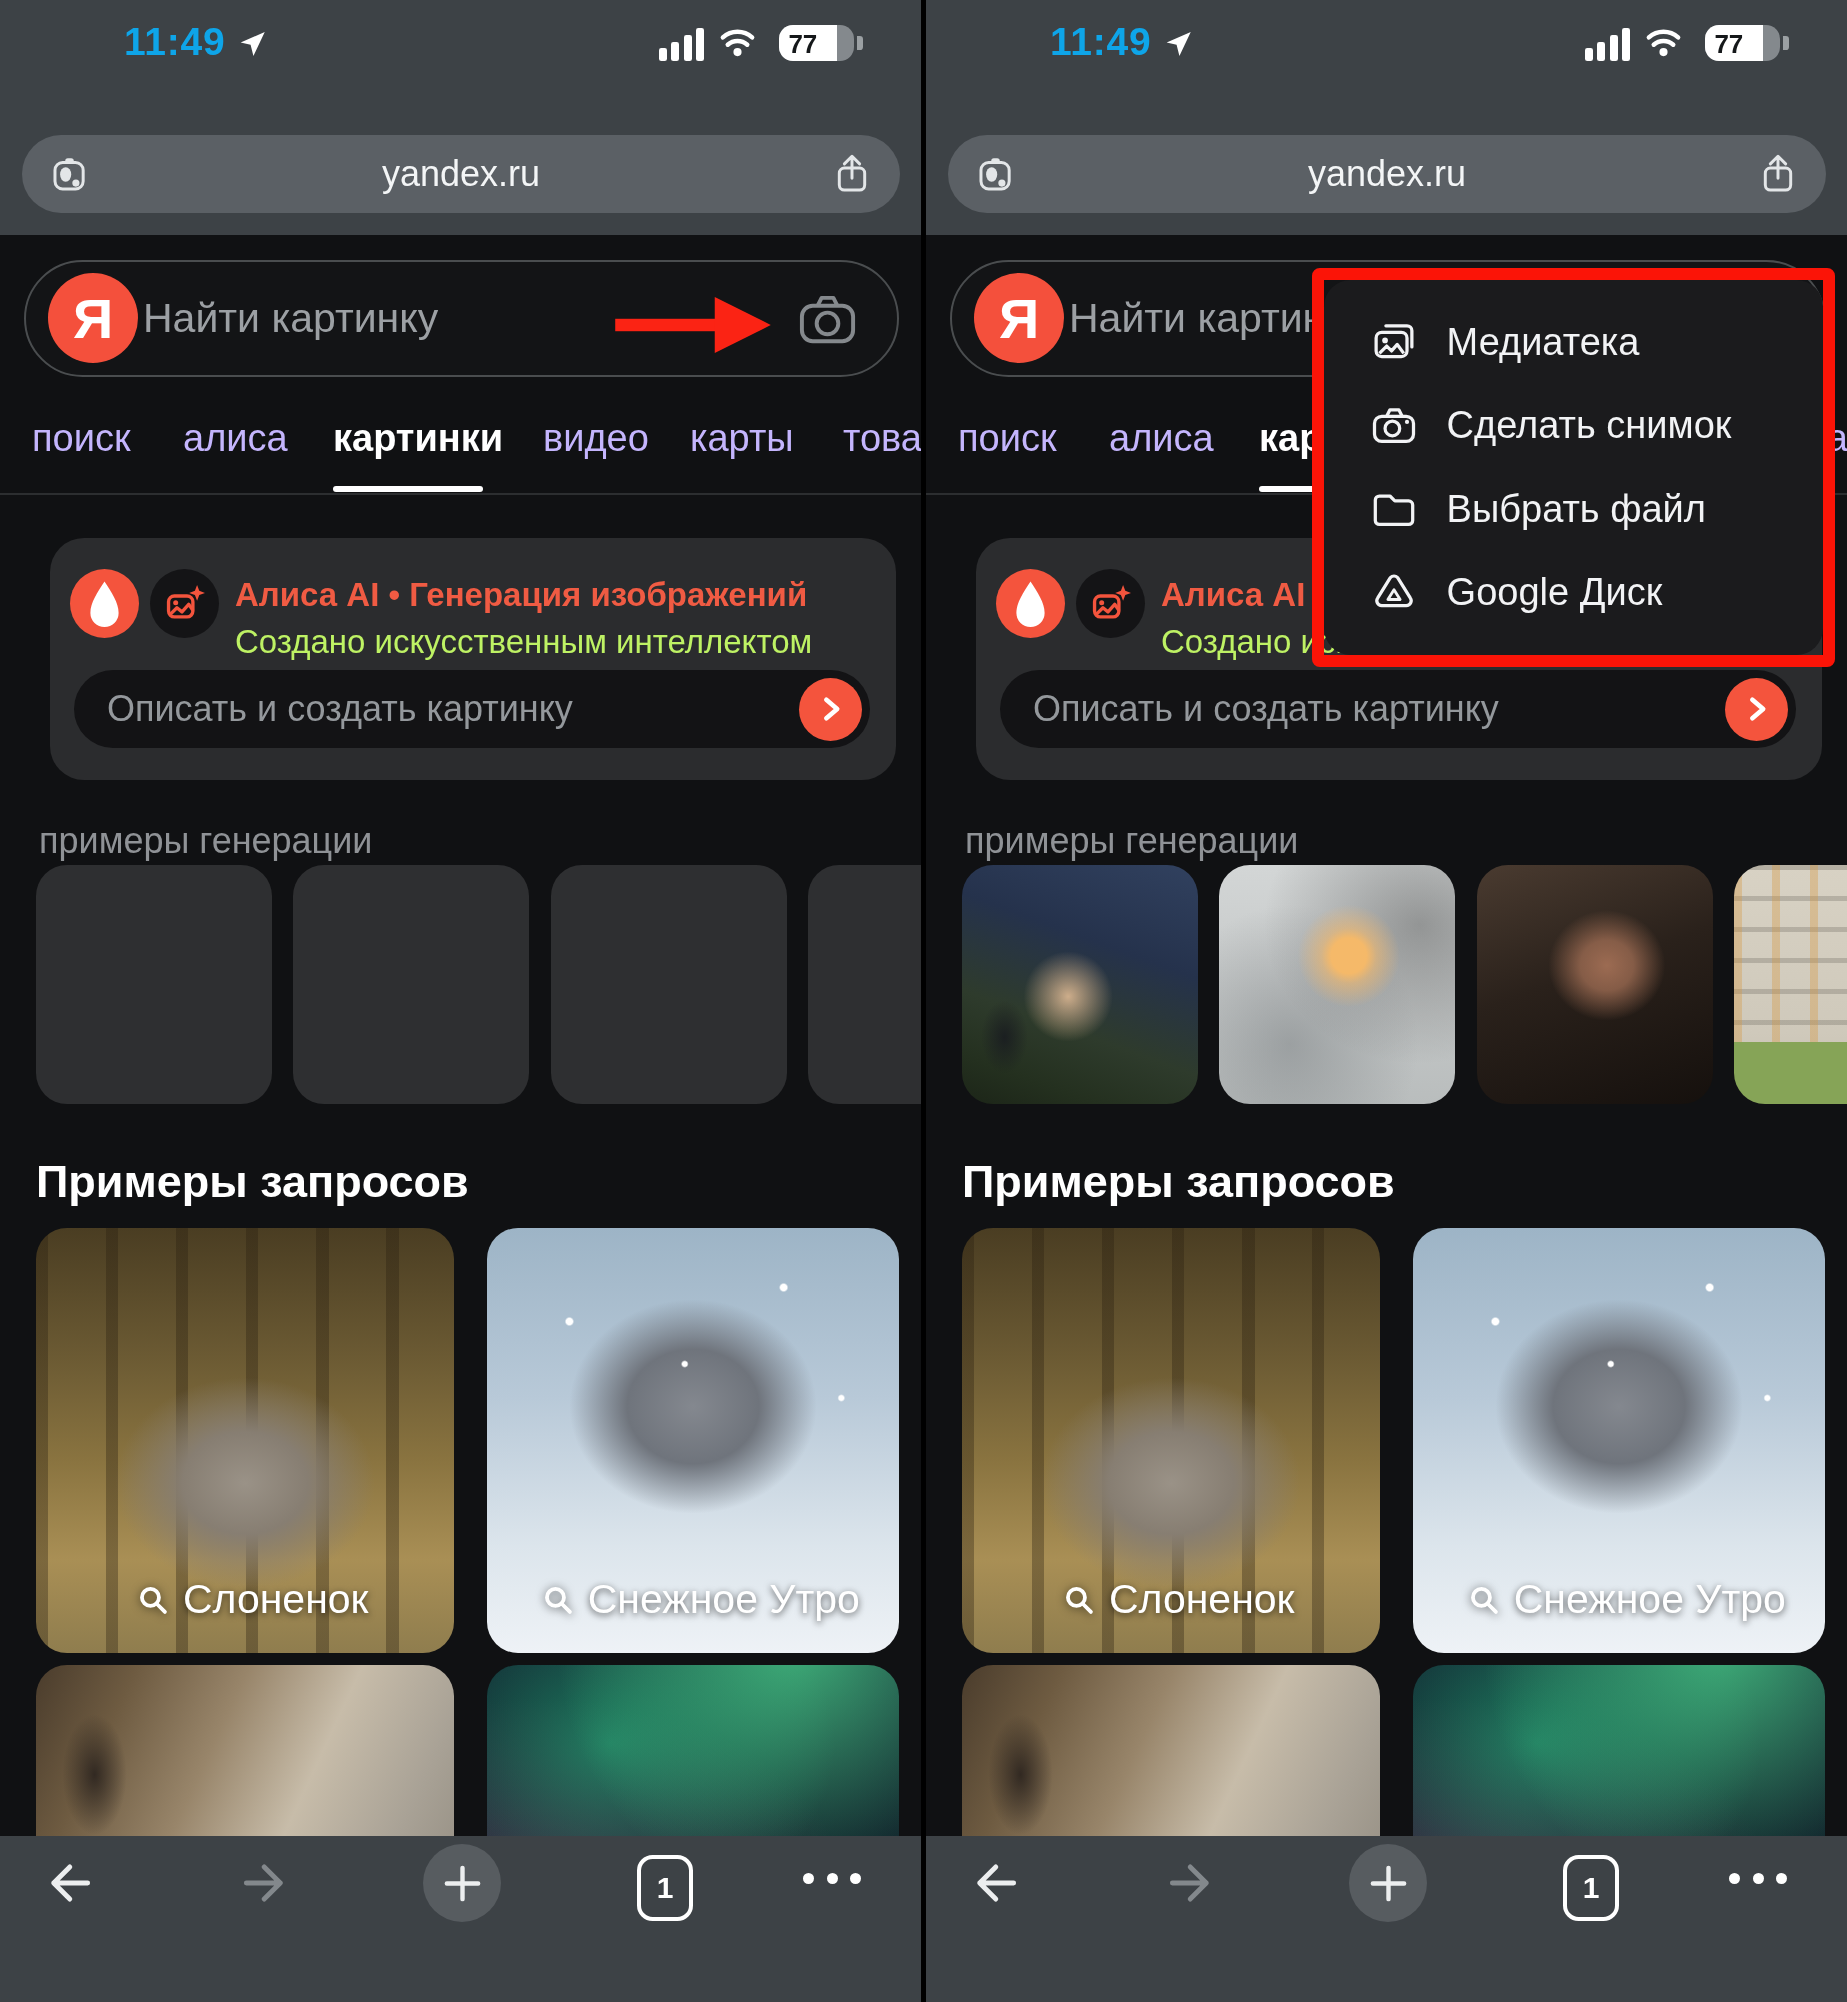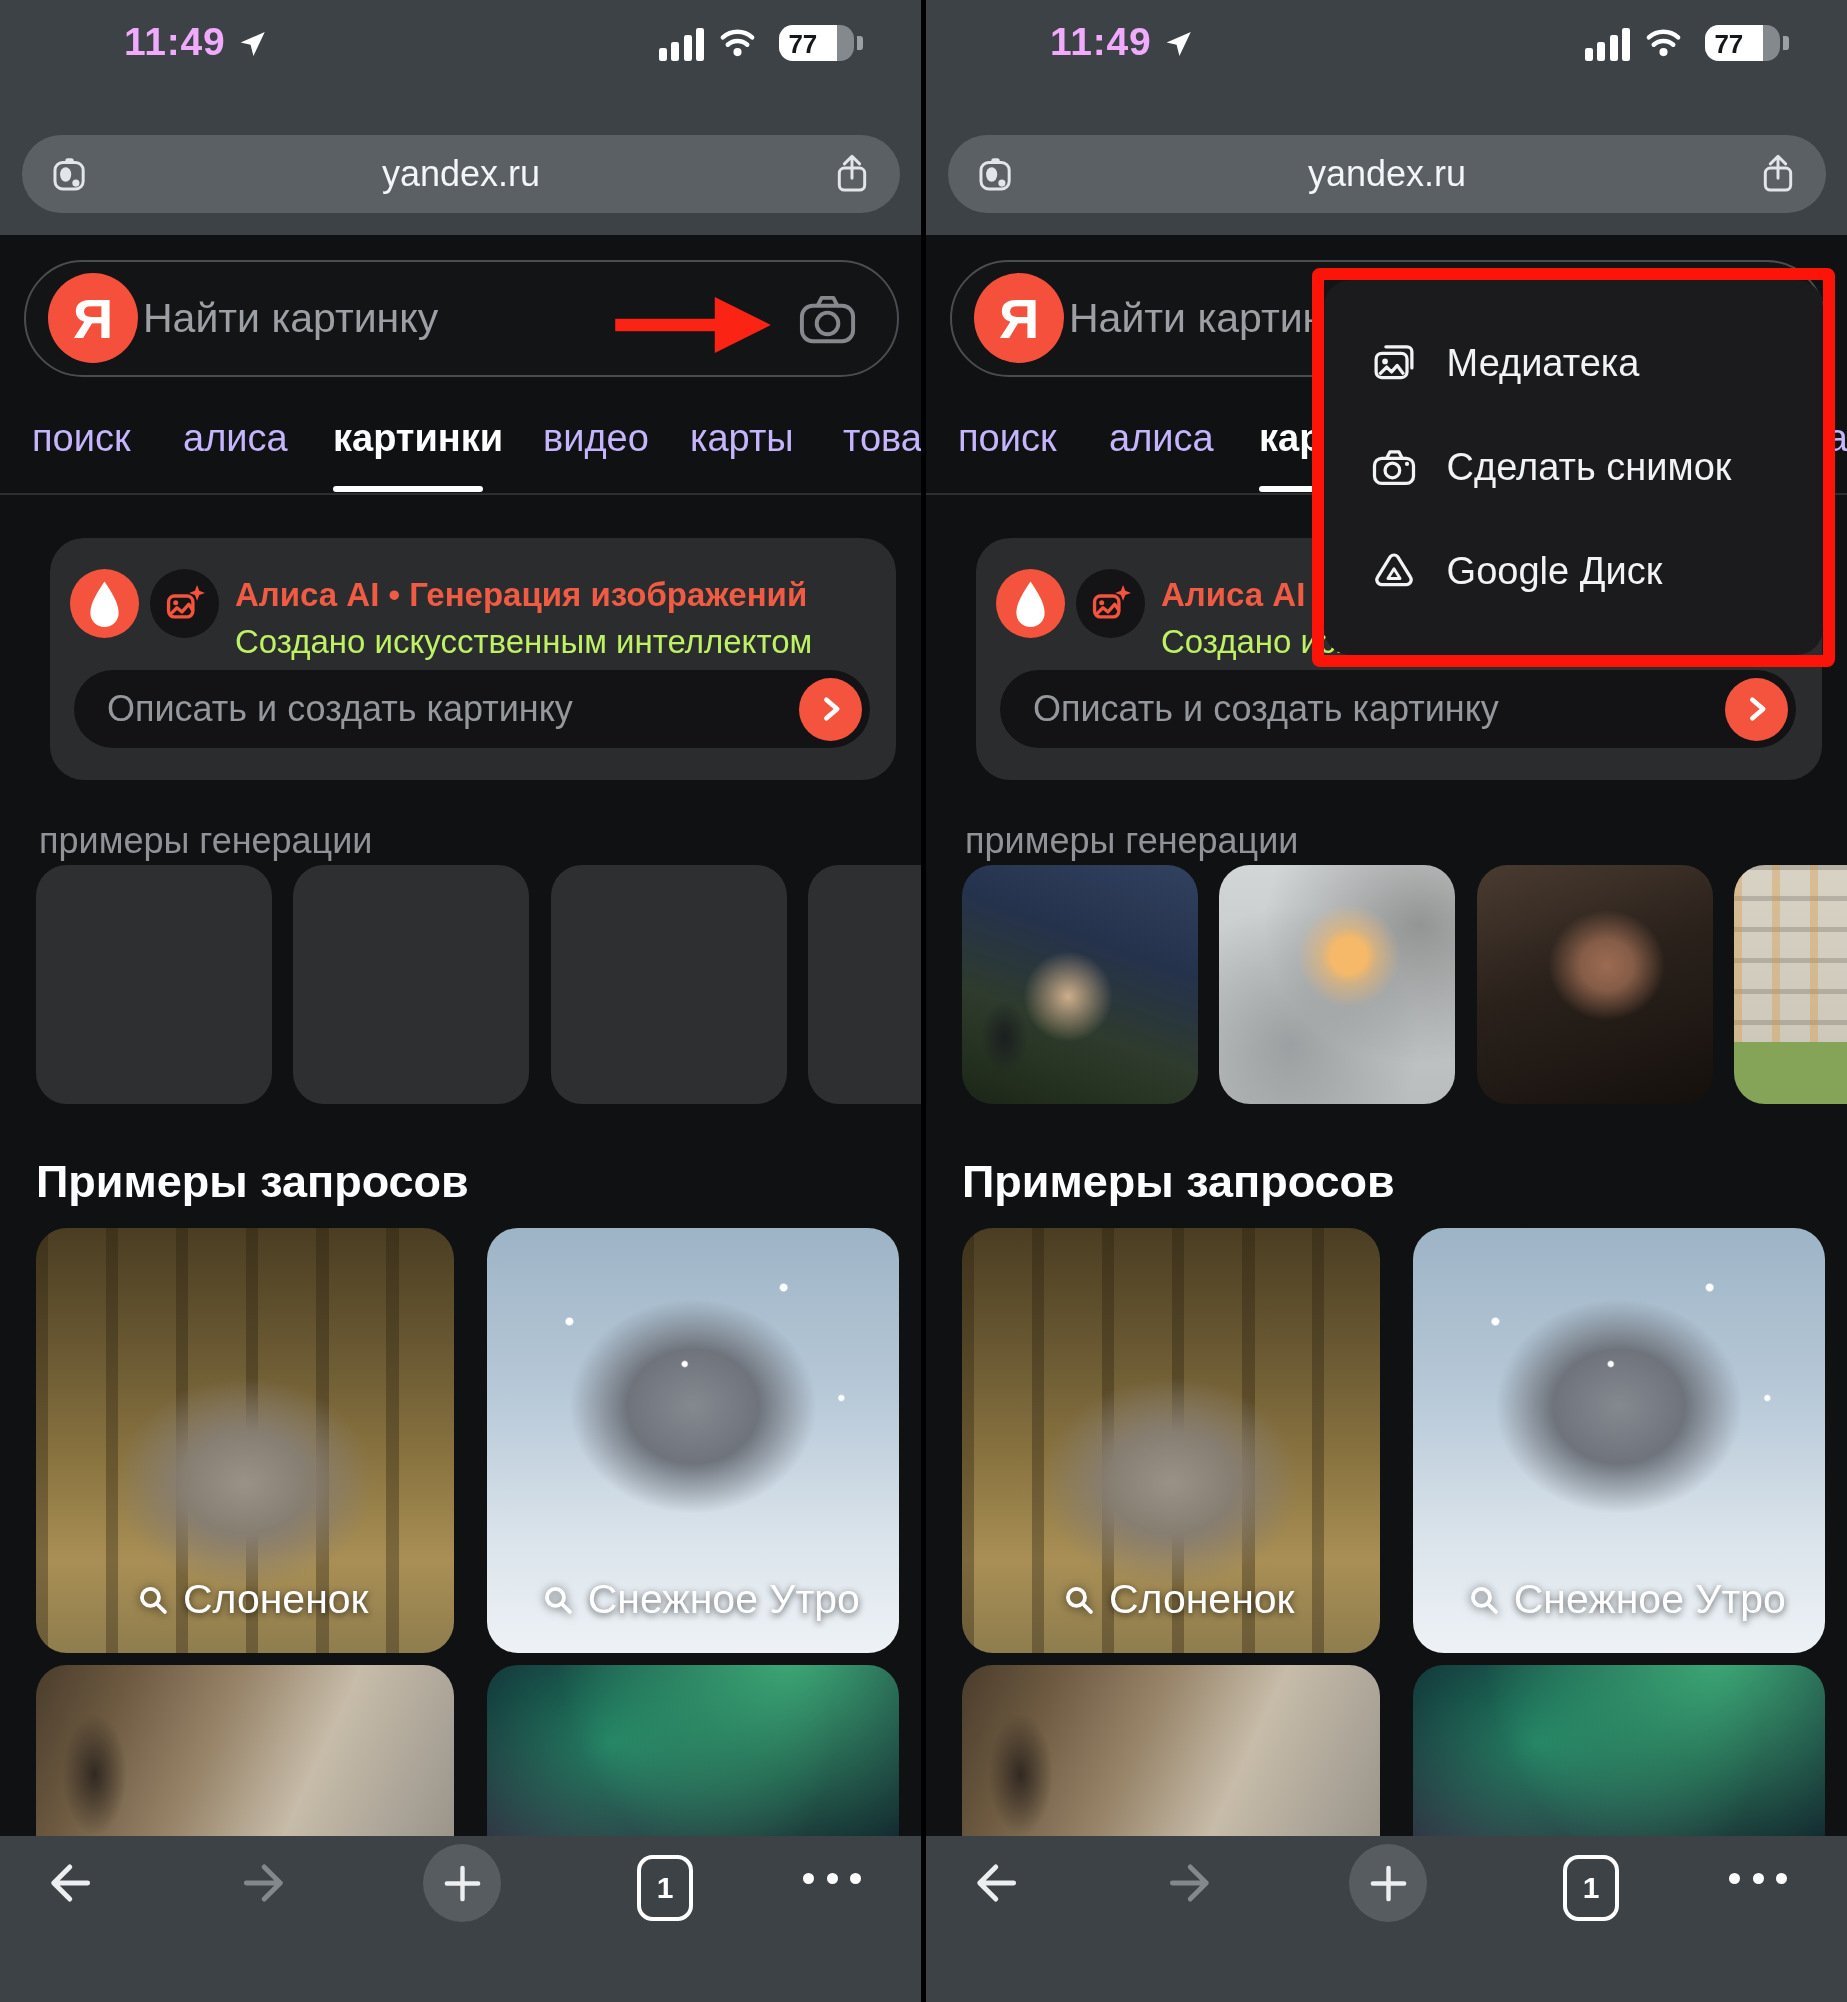--- a/index.html
+++ b/index.html
@@ -5,21 +5,21 @@
   html,body{margin:0;padding:0;background:#000;}
   .canvas{position:relative;width:1848px;height:2002px;background:#000;overflow:hidden;
           font-family:"Liberation Sans",sans-serif;}
   .screen{position:absolute;top:0;width:921px;height:2002px;background:#101113;overflow:hidden;}
   .screen--left{left:0;}
   .screen--right{left:926px;}
   .screens-divider{position:absolute;left:921px;top:0;width:4.7px;height:2002px;background:#000;}
 
   
   .topbar{position:absolute;left:0;top:0;width:921px;height:235px;background:#3d4246;}
-  .time{position:absolute;left:124px;top:20.3px;font-size:39px;font-weight:700;color:#f0abfc;letter-spacing:0.8px;}
+  .time{position:absolute;left:124px;top:20.3px;font-size:39px;font-weight:700;color:#0ea5e9;letter-spacing:0.8px;}
   .loc-arrow{position:absolute;left:235px;top:26.6px;width:34px;height:34px;}
   .sigbars{position:absolute;left:659px;top:26.6px;display:flex;align-items:flex-end;gap:4.7px;height:34px;}
   .sigbars i{display:block;width:7.8px;background:#fff;border-radius:2.3px;}
   .wifi{position:absolute;left:717px;top:22px;width:41px;height:39px;}
   .battery{position:absolute;left:779px;top:25px;width:75px;height:36px;border-radius:14px;
            background:#84898d;overflow:hidden;}
   .battery .fill{position:absolute;left:0;top:0;bottom:0;width:77%;background:#fff;}
   .battery .pct{position:absolute;left:9.4px;top:3.9px;font-size:26px;font-weight:800;color:#15181a;z-index:2;}
   .battery-tip{position:absolute;left:857px;top:36px;width:6.3px;height:14px;border-radius:0 3.1px 3.1px 0;background:#9ba0a3;}
 
@@ -398,20 +398,26 @@
           <svg viewBox="0 0 64 64">
               <rect x="8" y="20" width="48" height="31" rx="9" stroke="#f2f3f5" stroke-width="4" fill="none"></rect>
               <path d="M23 20 l4-8 h11 l4 8" stroke="#f2f3f5" stroke-width="4" fill="none" stroke-linejoin="round"></path>
               <circle cx="30" cy="35" r="9" stroke="#f2f3f5" stroke-width="4" fill="none"></circle>
               <circle cx="48" cy="27" r="2.6" fill="#f2f3f5"></circle>
             </svg>
           <span>Сделать снимок</span>
         </div>
         <div class="popup-item">
           <svg viewBox="0 0 64 64">
+              <path d="M9 21 a5 5 0 0 1 5-5 h13 l6 6 h17 a5 5 0 0 1 5 5 v19 a5 5 0 0 1-5 5 H14 a5 5 0 0 1-5-5 z" stroke="#f2f3f5" stroke-width="4" fill="none" stroke-linejoin="round"></path>
+            </svg>
+          <span>Выбрать файл</span>
+        </div>
+        <div class="popup-item">
+          <svg viewBox="0 0 64 64">
               <path d="M27.5 13 a6.5 6.5 0 0 1 9 0 l15.5 25 a6 6 0 0 1-5 9.5 H17 a6 6 0 0 1-5-9.5 z" stroke="#f2f3f5" stroke-width="4" fill="none" stroke-linejoin="round"></path>
               <path d="M32 28 l7.5 12 h-15 z" stroke="#f2f3f5" stroke-width="3.5" fill="none" stroke-linejoin="round"></path>
             </svg>
           <span>Google Диск</span>
         </div>
       </div>
     </div>
 
     <div class="navbar"></div>
     <svg class="nav-ico" style="left:43px" viewBox="0 0 56 56">

